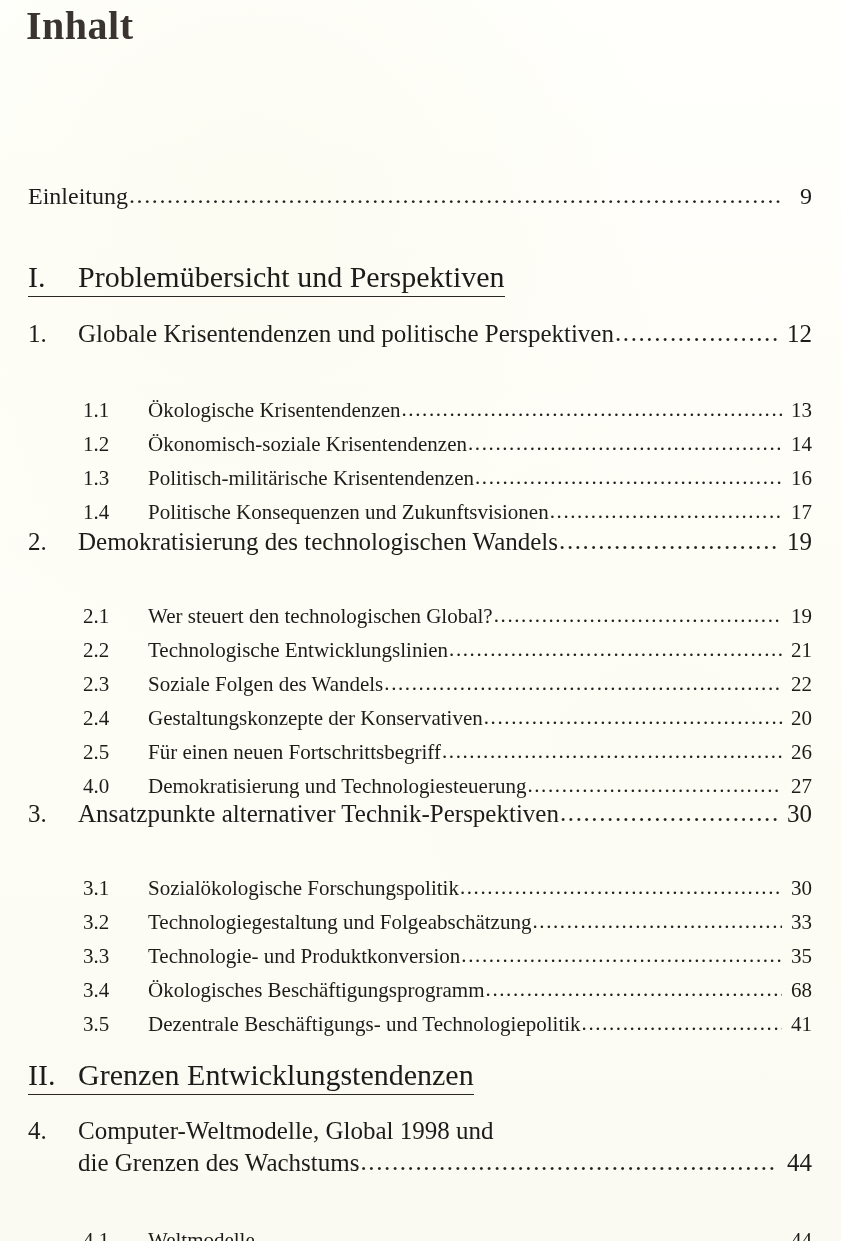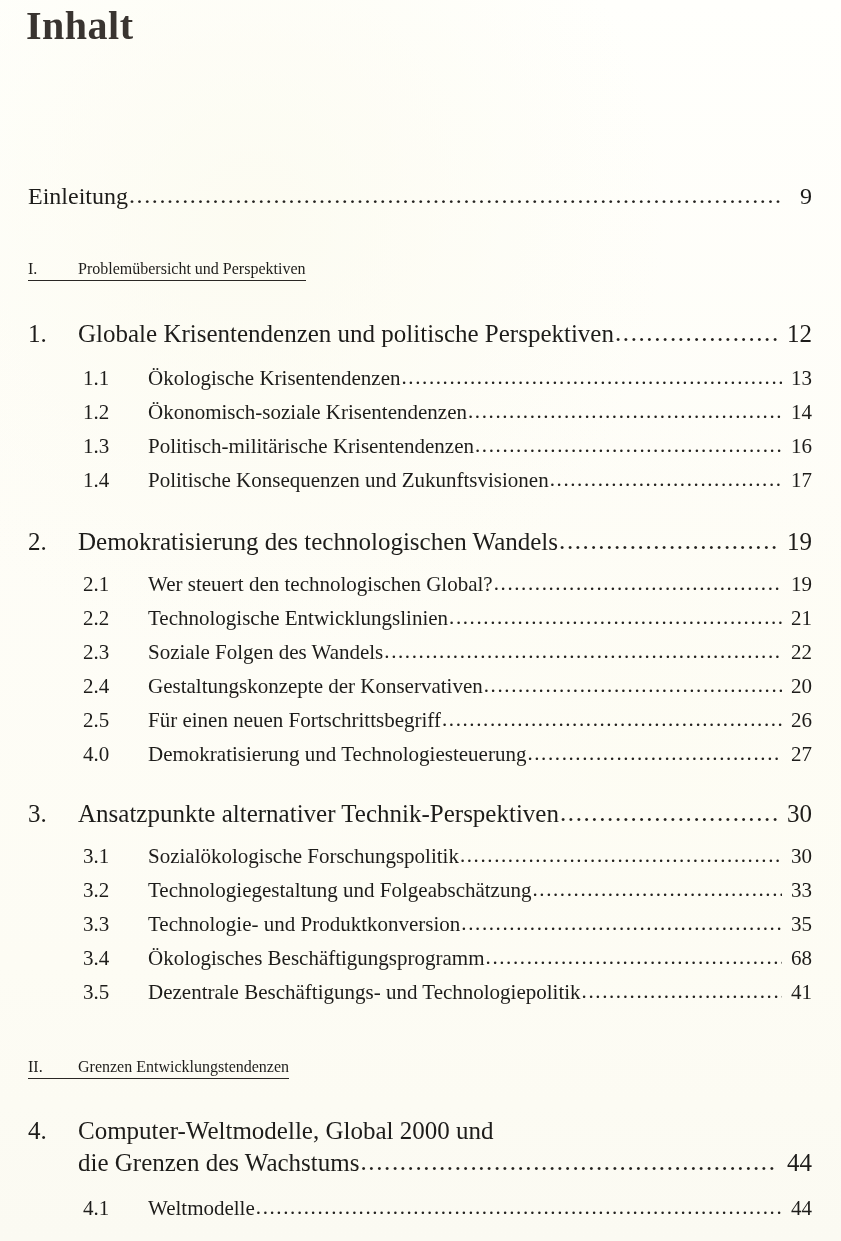--- a/index.html
+++ b/index.html
@@ -97,21 +97,21 @@
     left: 28px;
     width: 784px;
     font-size: 24px;
   }
   .entry-front .pg { min-width: 26px; }
 
   
   .part {
     position: absolute;
     left: 28px;
-    font-size: 16px;
+    font-size: 30px;
     white-space: nowrap;
     display: inline-block;
     border-bottom: 1.4px solid #2a2724;
     padding-bottom: 2px;
   }
   .part .part-num {
     display: inline-block;
     width: 50px;
   }
 
@@ -132,21 +132,21 @@
   .chapter-2l .second-row { display: flex; align-items: baseline; padding-left: 50px; }
   .chapter-2l .pg { min-width: 30px; }
 
   
   .sub {
     position: absolute;
     left: 83px;
     width: 729px;
     font-size: 21px;
   }
-  .sub .num { width: 65px; }
+  .sub .num { width: 65px; margin-top: 32px; }
   .sub .pg { min-width: 26px; }
 </style>
 </head>
 <body>
 
 <div class="paper"></div>
 
 <div class="page">
 
   <div class="doc-title">Inhalt</div>
@@ -313,21 +313,21 @@
     </div>
   </div>
 
   <div class="part" style="top:1058px;">
     <span class="part-num">II.</span><span>Grenzen Entwicklungstendenzen</span>
   </div>
 
   <div class="chapter-2l" style="top:1117px;">
     <div class="first-row">
       <span class="num">4.</span>
-      <span class="title-txt">Computer-Weltmodelle, Global 2000 und</span>
+      <span class="title-txt">Computer-Weltmodelle, Global 1998 und</span>
     </div>
     <div class="second-row" style="margin-top:4px;">
       <span class="title-txt">die Grenzen des Wachstums</span>
       <span class="leader"></span>
       <span class="pg">44</span>
     </div>
   </div>
 
   <div class="sub line" style="top:1196px;">
     <div class="row">

